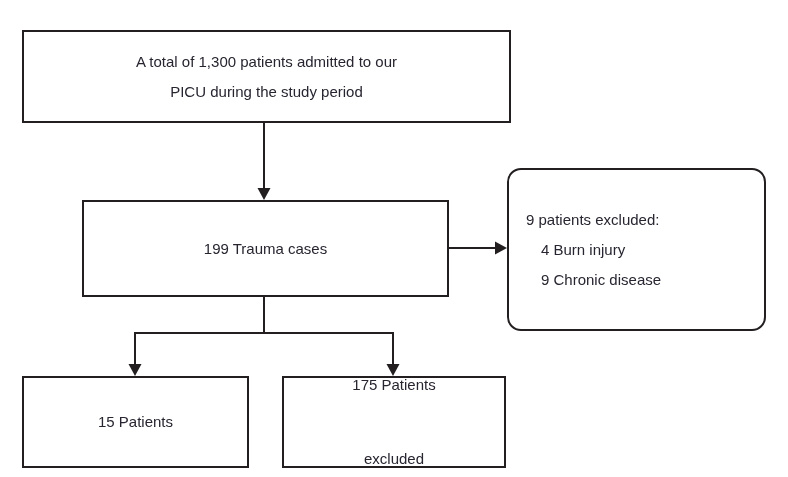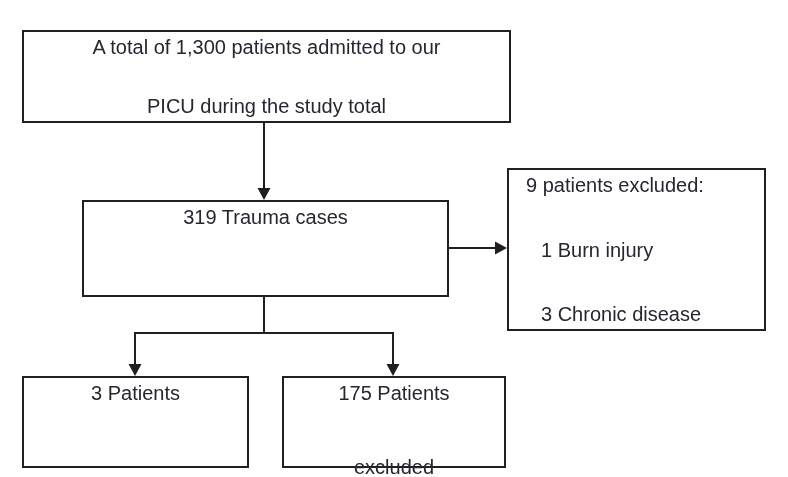--- a/index.html
+++ b/index.html
@@ -19,31 +19,31 @@
     height: 477px;
     background: var(--background);
     overflow: hidden;
   }
   .flow-box {
     position: absolute;
     border: 2px solid var(--line);
     background: var(--background);
     display: flex;
     flex-direction: column;
-    justify-content: space-between;
+    justify-content: center;
     align-items: center;
     text-align: center;
-    font-size: 20px;
+    font-size: 15px;
     line-height: 30px;
   }
   .box-total      { left: 22px;  top: 30px;  width: 489px; height: 93px; }
   .box-trauma     { left: 82px;  top: 200px; width: 367px; height: 97px; }
   .box-excluded   { left: 507px; top: 168px; width: 259px; height: 163px;
                     align-items: flex-start; text-align: left;
-                    padding-left: 17px; padding-right: 6px; }
+                    padding-left: 17px; padding-right: 6px; border-radius: 14px; }
   .box-nonsurv    { left: 22px;  top: 376px; width: 227px; height: 92px; }
   .box-surv       { left: 282px; top: 376px; width: 224px; height: 92px; gap: 44px; }
   .excluded-item  { padding-left: 15px; }
   .connectors {
     position: absolute;
     left: 0; top: 0;
     width: 788px; height: 477px;
     pointer-events: none;
   }
   .connectors path { stroke: var(--line); stroke-width: 2px; fill: none; }
@@ -68,35 +68,35 @@
       <path d="M135,333 L393,333"></path>
       <path d="M135,332 L135,366"></path>
       <path d="M393,332 L393,366"></path>
       <polygon points="128.5,364 141.5,364 135,376"></polygon>
       <polygon points="386.5,364 399.5,364 393,376"></polygon>
     </g>
   </svg>
 
   <div class="flow-box box-total">
     <div>A total of 1,300 patients admitted to our</div>
-    <div>PICU during the study total</div>
+    <div>PICU during the study period</div>
   </div>
 
   <div class="flow-box box-trauma">
-    <div>319 Trauma cases</div>
+    <div>199 Trauma cases</div>
   </div>
 
   <div class="flow-box box-excluded">
     <div>9 patients excluded:</div>
-    <div class="excluded-item">1 Burn injury</div>
-    <div class="excluded-item">3 Chronic disease</div>
+    <div class="excluded-item">4 Burn injury</div>
+    <div class="excluded-item">9 Chronic disease</div>
   </div>
 
   <div class="flow-box box-nonsurv">
-    <div>3 Patients</div>
+    <div>15 Patients</div>
   </div>
 
   <div class="flow-box box-surv">
     <div>175 Patients</div>
     <div>excluded</div>
   </div>
 
 </div>
 
 </body></html>

